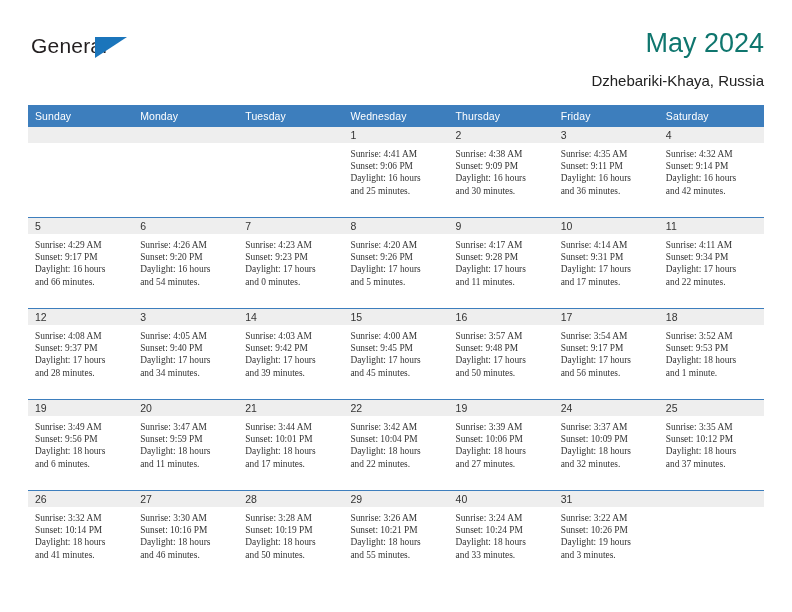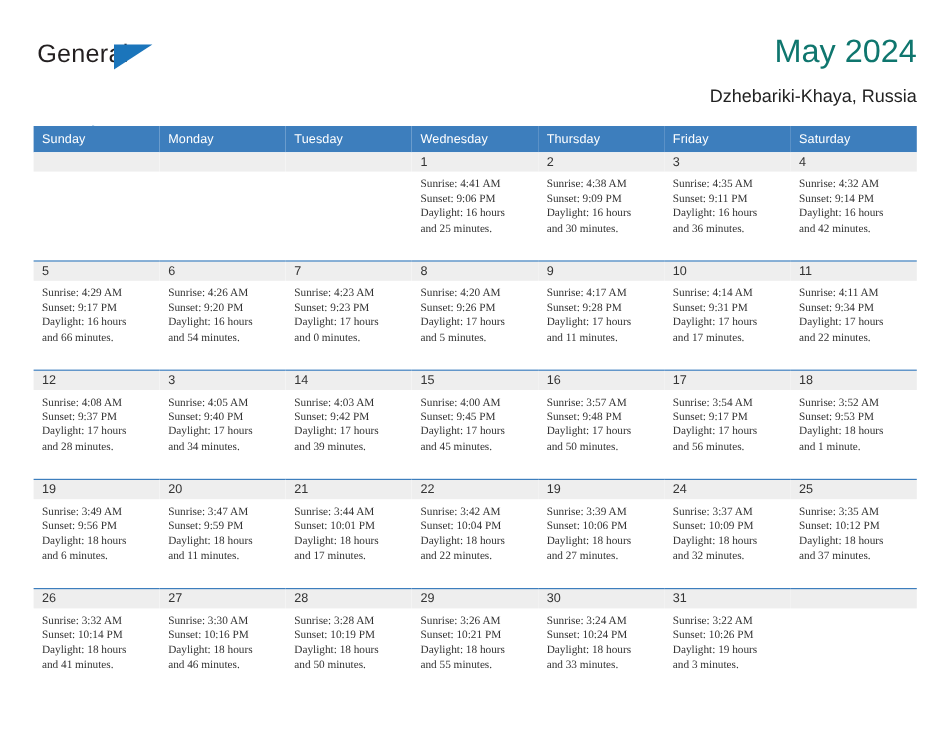--- a/index.html
+++ b/index.html
@@ -442,21 +442,21 @@
           <td class="">
             <div class="daynum">29</div>
             <div class="cell-body">
               <div>Sunrise: 3:26 AM</div>
               <div>Sunset: 10:21 PM</div>
               <div>Daylight: 18 hours</div>
               <div>and 55 minutes.</div>
             </div>
           </td>
           <td class="">
-            <div class="daynum">30</div>
+            <div class="daynum">40</div>
             <div class="cell-body">
               <div>Sunrise: 3:24 AM</div>
               <div>Sunset: 10:24 PM</div>
               <div>Daylight: 18 hours</div>
               <div>and 33 minutes.</div>
             </div>
           </td>
           <td class="">
             <div class="daynum">31</div>
             <div class="cell-body">

